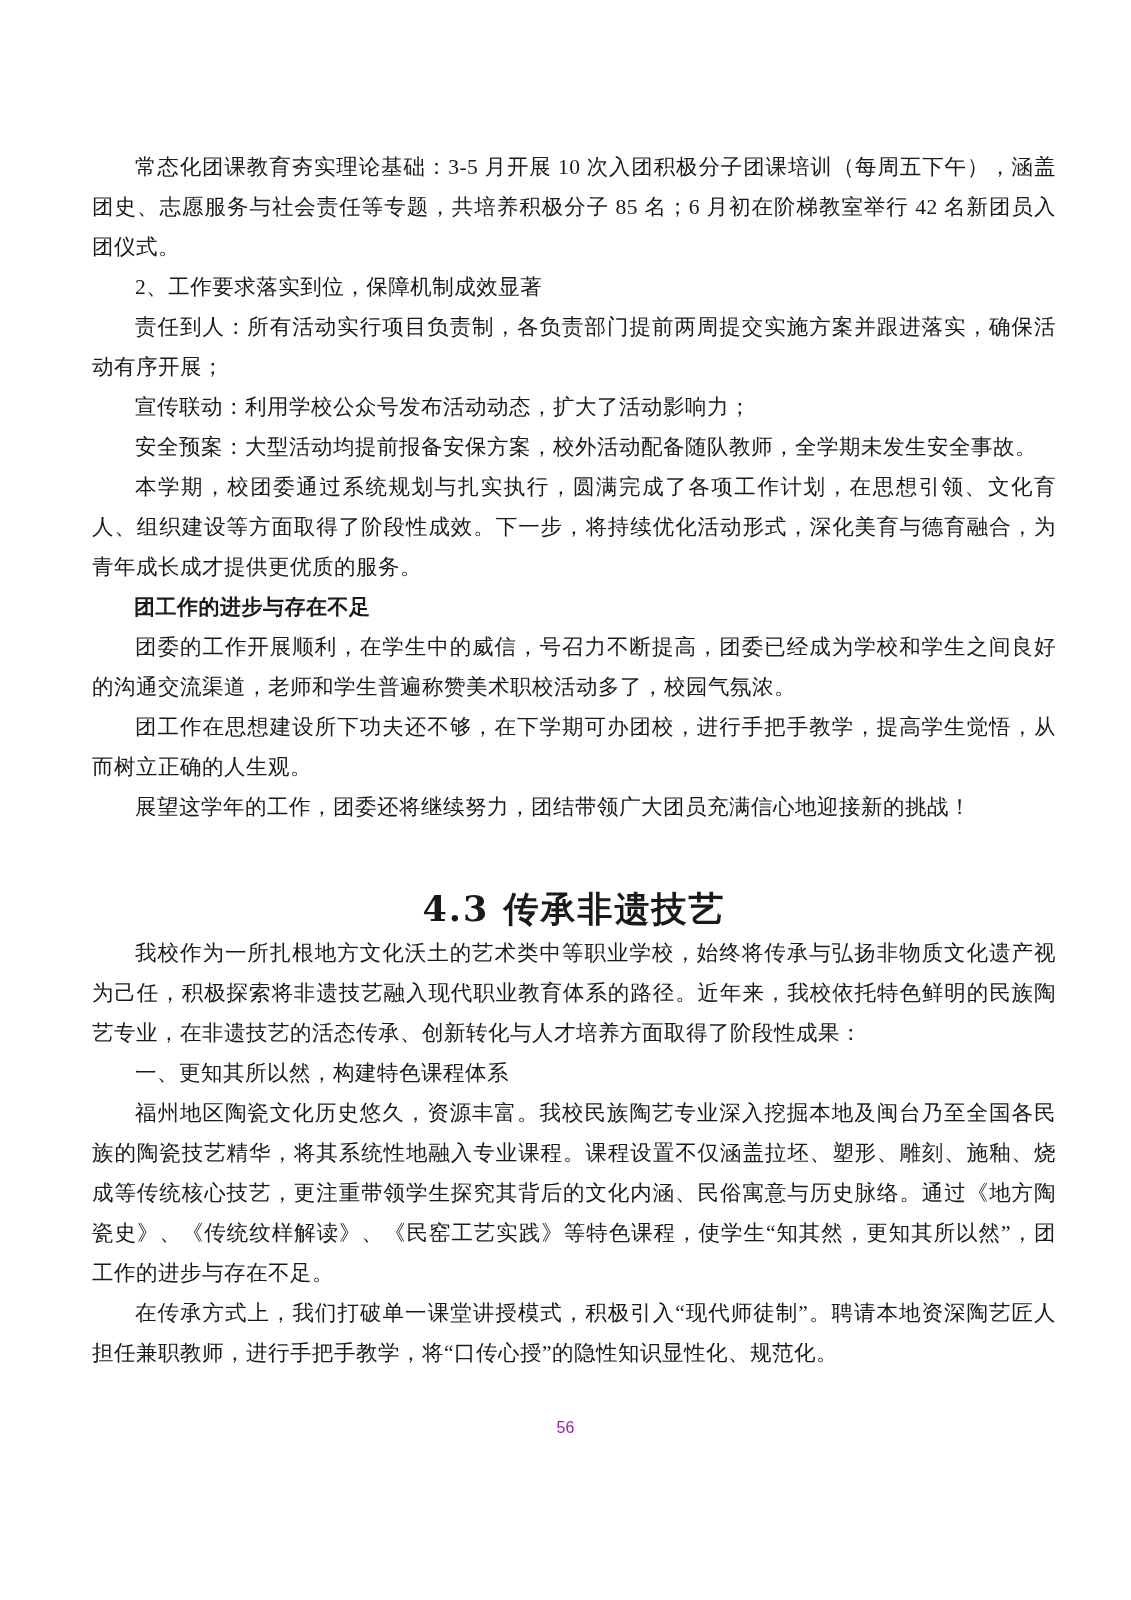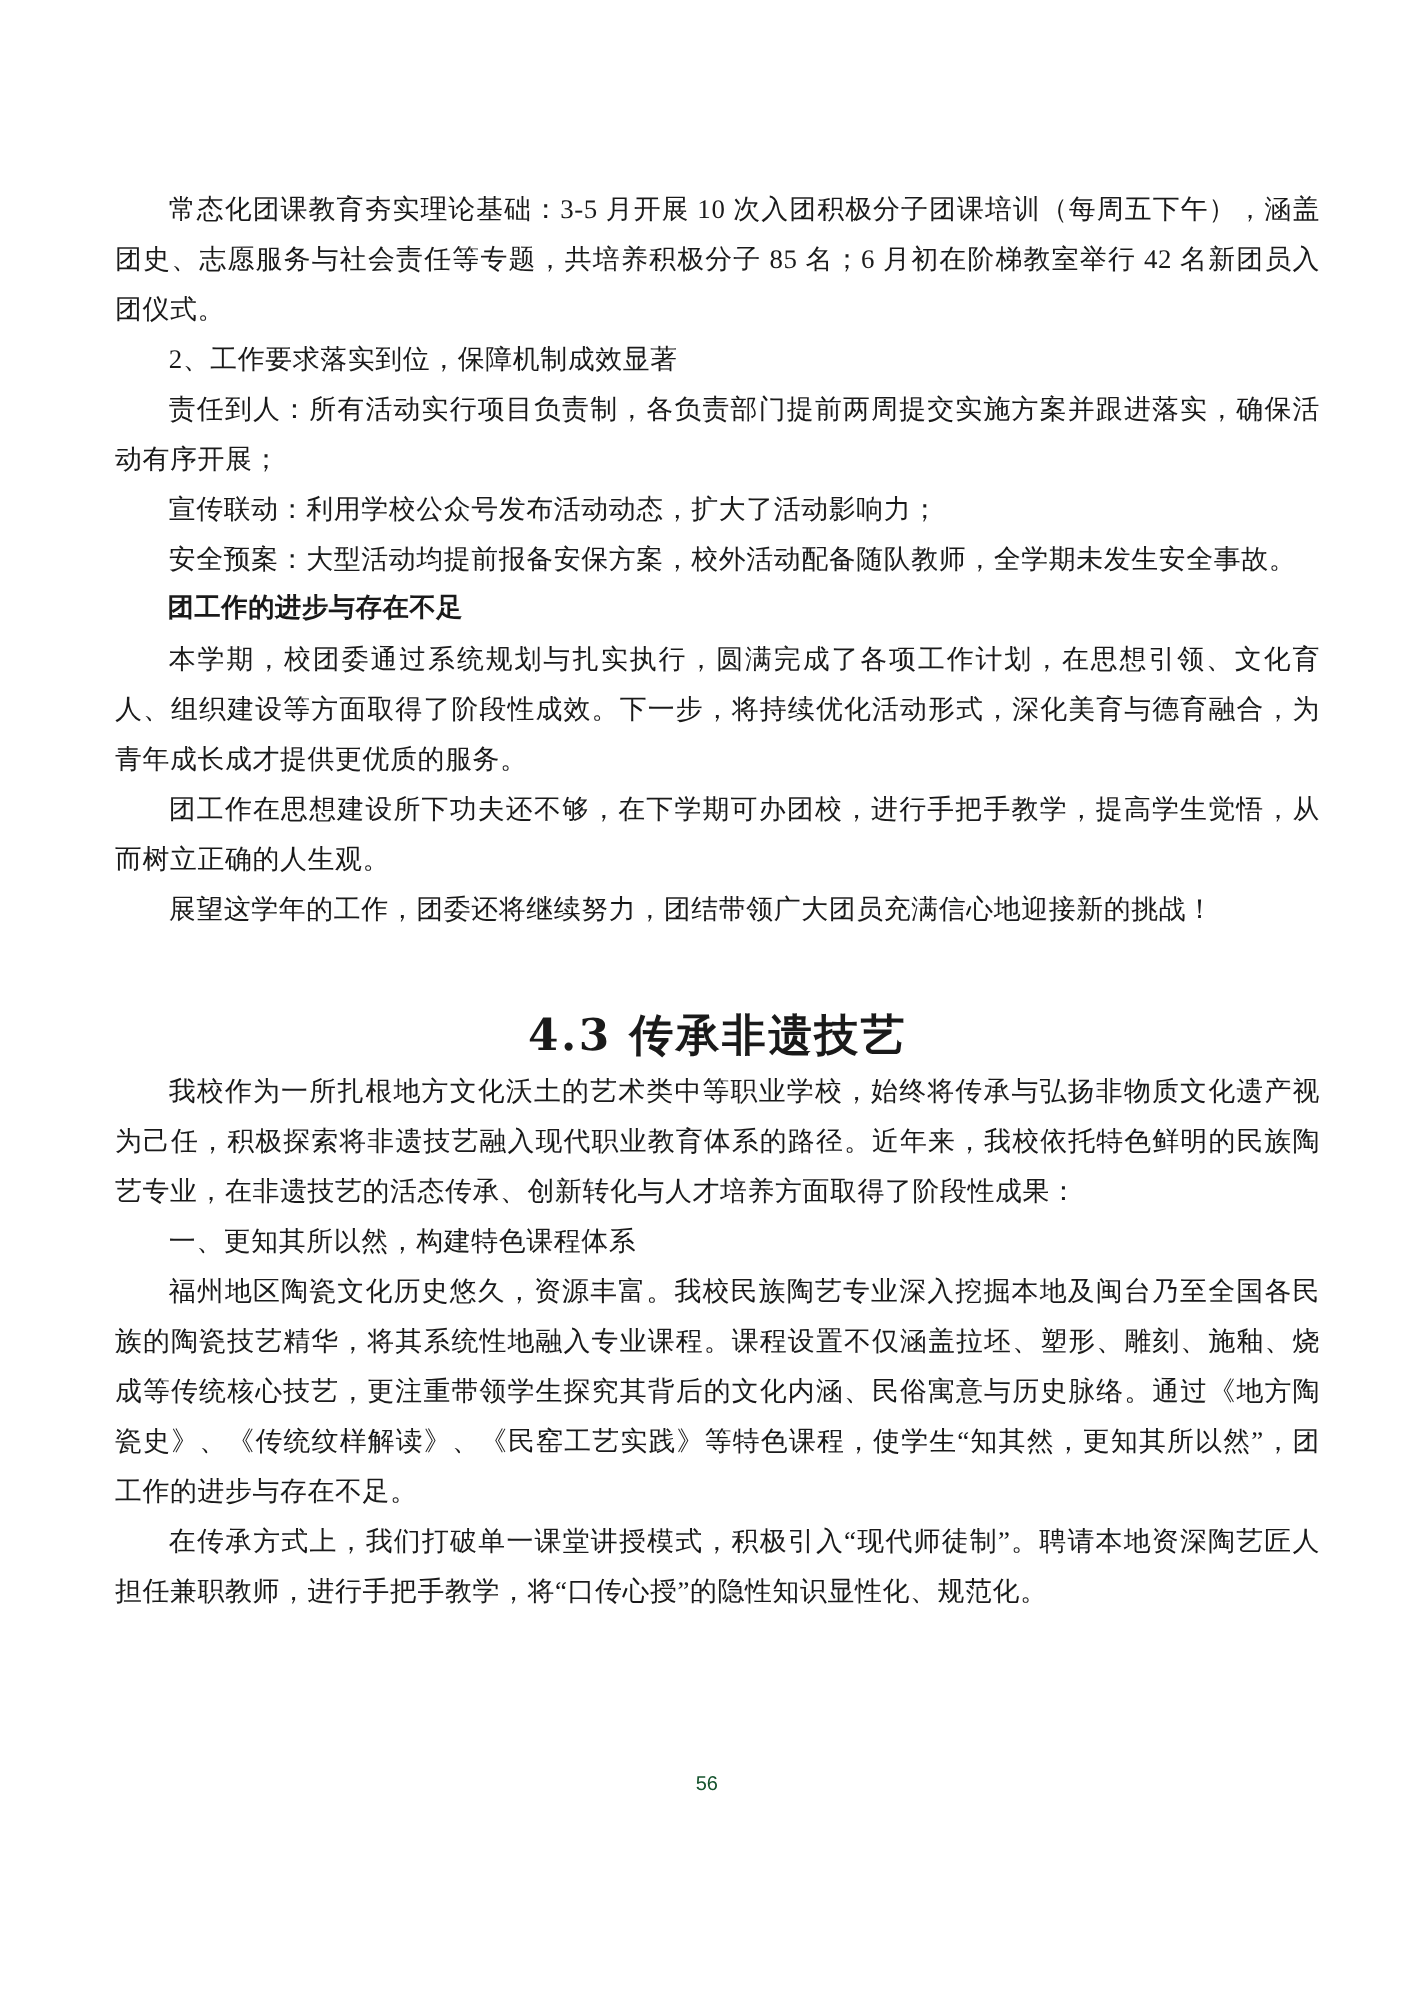--- a/index.html
+++ b/index.html
@@ -43,34 +43,35 @@
   }
   .page-number {
     position: absolute;
     top: 1416px;
     left: 0;
     width: 1131px;
     text-align: center;
     font-size: 16px;
     line-height: 24px;
     font-family: "Liberation Sans", "DejaVu Sans", sans-serif;
-    color: #14532d;
+    color: #a21caf;
   }
 </style>
 </head>
 <body>
 
 <div class="page">
   <p class="body">常态化团课教育夯实理论基础：3-5 月开展 10 次入团积极分子团课培训（每周五下午），涵盖团史、志愿服务与社会责任等专题，共培养积极分子 85 名；6 月初在阶梯教室举行 42 名新团员入团仪式。</p>
   <p class="body">2、工作要求落实到位，保障机制成效显著</p>
   <p class="body">责任到人：所有活动实行项目负责制，各负责部门提前两周提交实施方案并跟进落实，确保活动有序开展；</p>
   <p class="body">宣传联动：利用学校公众号发布活动动态，扩大了活动影响力；</p>
   <p class="body">安全预案：大型活动均提前报备安保方案，校外活动配备随队教师，全学期未发生安全事故。</p>
+  <p class="body">本学期，校团委通过系统规划与扎实执行，圆满完成了各项工作计划，在思想引领、文化育人、组织建设等方面取得了阶段性成效。下一步，将持续优化活动形式，深化美育与德育融合，为青年成长成才提供更优质的服务。</p>
   <p class="body bold">团工作的进步与存在不足</p>
-  <p class="body">本学期，校团委通过系统规划与扎实执行，圆满完成了各项工作计划，在思想引领、文化育人、组织建设等方面取得了阶段性成效。下一步，将持续优化活动形式，深化美育与德育融合，为青年成长成才提供更优质的服务。</p>
+  <p class="body">团委的工作开展顺利，在学生中的威信，号召力不断提高，团委已经成为学校和学生之间良好的沟通交流渠道，老师和学生普遍称赞美术职校活动多了，校园气氛浓。</p>
   <p class="body">团工作在思想建设所下功夫还不够，在下学期可办团校，进行手把手教学，提高学生觉悟，从而树立正确的人生观。</p>
   <p class="body">展望这学年的工作，团委还将继续努力，团结带领广大团员充满信心地迎接新的挑战！</p>
   <h1 class="section-heading">4.3 传承非遗技艺</h1>
   <p class="body">我校作为一所扎根地方文化沃土的艺术类中等职业学校，始终将传承与弘扬非物质文化遗产视为己任，积极探索将非遗技艺融入现代职业教育体系的路径。近年来，我校依托特色鲜明的民族陶艺专业，在非遗技艺的活态传承、创新转化与人才培养方面取得了阶段性成果：</p>
   <p class="body">一、更知其所以然，构建特色课程体系</p>
   <p class="body">福州地区陶瓷文化历史悠久，资源丰富。我校民族陶艺专业深入挖掘本地及闽台乃至全国各民族的陶瓷技艺精华，将其系统性地融入专业课程。课程设置不仅涵盖拉坯、塑形、雕刻、施釉、烧成等传统核心技艺，更注重带领学生探究其背后的文化内涵、民俗寓意与历史脉络。通过《地方陶瓷史》、《传统纹样解读》、《民窑工艺实践》等特色课程，使学生“知其然，更知其所以然”，团工作的进步与存在不足。</p>
   <p class="body">在传承方式上，我们打破单一课堂讲授模式，积极引入“现代师徒制”。聘请本地资深陶艺匠人担任兼职教师，进行手把手教学，将“口传心授”的隐性知识显性化、规范化。</p>
   <div class="page-number">56</div>
 </div>
 

